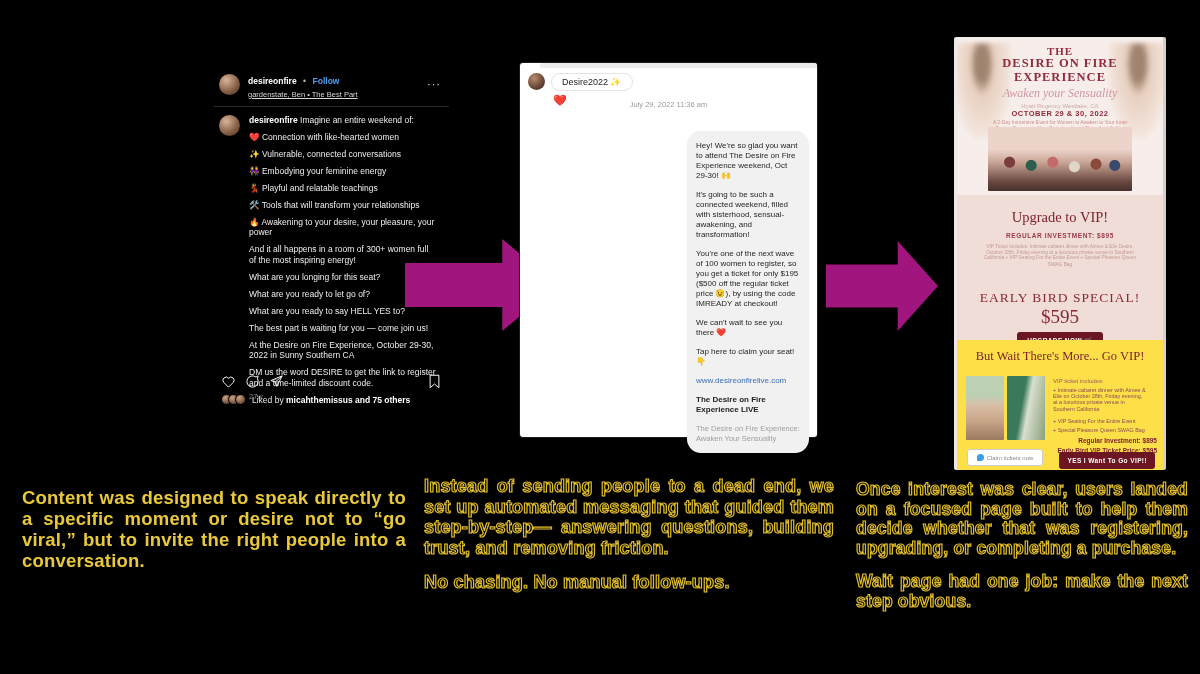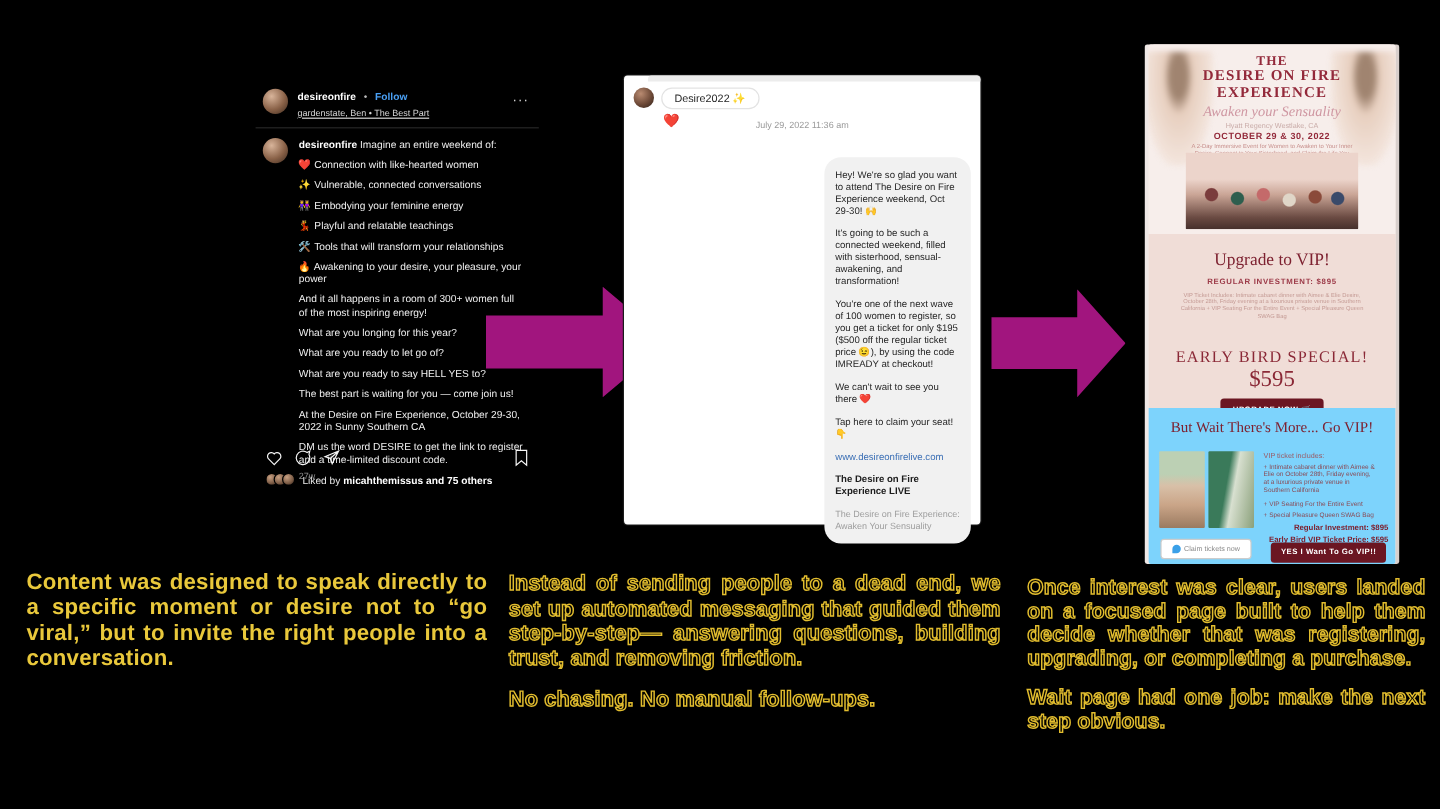--- a/index.html
+++ b/index.html
@@ -95,41 +95,41 @@
   .price { font-family:"Liberation Serif", serif; color:#8a2836; font-size:19px; }
   .btn-maroon { display:inline-block; background:#6b1622; color:#fff; border:none; border-radius:3px;
     font-size:6.5px; font-weight:bold; letter-spacing:.4px; padding:5px 10px; margin-top:4px;
     font-family:"Liberation Sans", sans-serif; }
   .paychips { display:flex; justify-content:center; gap:4px; margin-top:5px; }
   .chip { width:15px; height:9px; border-radius:1.5px; }
   .chip-visa { background:#283593; }
   .chip-mc { background:linear-gradient(90deg,#eb001b 50%, #f79e1b 50%); }
   .chip-amex { background:#1976d2; }
   .chip-disc { background:#26a6d1; }
-  .sec3 { position:relative; height:132px; background:#7dd3fc; }
+  .sec3 { position:relative; height:132px; background:#fde047; }
   .more-h { font-family:"Liberation Serif", serif; color:#7d2130; font-size:12.5px; text-align:center; padding-top:9px; }
   .vip-photos { position:absolute; left:9px; top:36px; display:flex; gap:3px; }
   .vphoto { width:38px; height:64px; border-radius:1px; }
   .vp1 { background:linear-gradient(#bcd0b4 0 30%, #d8c0a8 45%, #caa588 70%, #9a7a60); }
   .vp2 { background:linear-gradient(100deg,#3a7a5a 0 40%, #d8e0d0 55%, #8aa07a); }
   .vip-list { position:absolute; left:96px; top:38px; width:104px; color:#9a5a64; }
   .vip-label { font-size:6px; margin-bottom:3px; }
   .vip-li { font-size:6px; line-height:1.2; color:#8a4a55; margin-bottom:2px; transform:scale(.9); transform-origin:left top; }
   .vip-prices { position:absolute; right:6px; top:96px; text-align:right; color:#7d2130; font-weight:bold; font-size:6.5px; line-height:1.5; }
   .btn-claim { position:absolute; left:10px; top:109px; width:76px; height:17px; background:#fff;
     border:1px solid #ccc; border-radius:3px; font-size:6px; color:#8a8a8a;
     display:flex; align-items:center; justify-content:center; gap:3px; font-family:"Liberation Sans", sans-serif; }
   .bird { width:7px; height:7px; border-radius:50% 50% 50% 0; background:#3aa0e8; display:inline-block; }
   .btn-vip { position:absolute; right:8px; top:108px; padding:5px 8px; }
 
   
   .cap { position:absolute; font-weight:bold; text-align:justify; letter-spacing:.2px; }
   .cap p { margin:0; }
   .cap .gap { margin-top:14px; }
-  #cap-left { left:22px; top:474px; width:384px; font-size:18.5px; line-height:21px;
+  #cap-left { left:22px; top:487px; width:384px; font-size:18.5px; line-height:21px;
     color:#e9c83b;
     text-shadow:-1.5px 0 #000, 1.5px 0 #000, 0 -1.5px #000, 0 1.5px #000,
       -1px -1px #000, 1px -1px #000, -1px 1px #000, 1px 1px #000; }
   .cap-outline { color:rgba(20,16,2,0.25); -webkit-text-stroke:1.2px #e2bd2e;
     text-shadow:0 0 1px #000; }
   #cap-mid { left:424px; top:476px; width:410px; font-size:18px; line-height:20.5px; }
   #cap-right { left:856px; top:480px; width:332px; font-size:17.5px; line-height:19.5px; }
 
   .icon-stroke { stroke:#f5f5f5; fill:none; stroke-width:1.6; }
 </style>
@@ -159,21 +159,21 @@
           <b>desireonfire</b>
           <span>Imagine an entire weekend of:</span>
         </div>
         <div class="ig-bullet">❤️ Connection with like-hearted women</div>
         <div class="ig-bullet">✨ Vulnerable, connected conversations</div>
         <div class="ig-bullet">👭 Embodying your feminine energy</div>
         <div class="ig-bullet">💃 Playful and relatable teachings</div>
         <div class="ig-bullet">🛠️ Tools that will transform your relationships</div>
         <div class="ig-bullet">🔥 Awakening to your desire, your pleasure, your power</div>
         <div class="ig-para">And it all happens in a room of 300+ women full of the most inspiring energy!</div>
-        <div class="ig-para">What are you longing for this year?</div>
+        <div class="ig-para">What are you longing for this seat?</div>
         <div class="ig-para">What are you ready to let go of?</div>
         <div class="ig-para">What are you ready to say HELL YES to?</div>
         <div class="ig-para">The best part is waiting for you — come join us!</div>
         <div class="ig-para">At the Desire on Fire Experience, October 29-30, 2022 in Sunny Southern CA</div>
         <div class="ig-para">DM us the word DESIRE to get the link to register and a time-limited discount code.</div>
         <div class="ig-age">27w</div>
       </div>
     </div>
 
     <div class="ig-actions">

